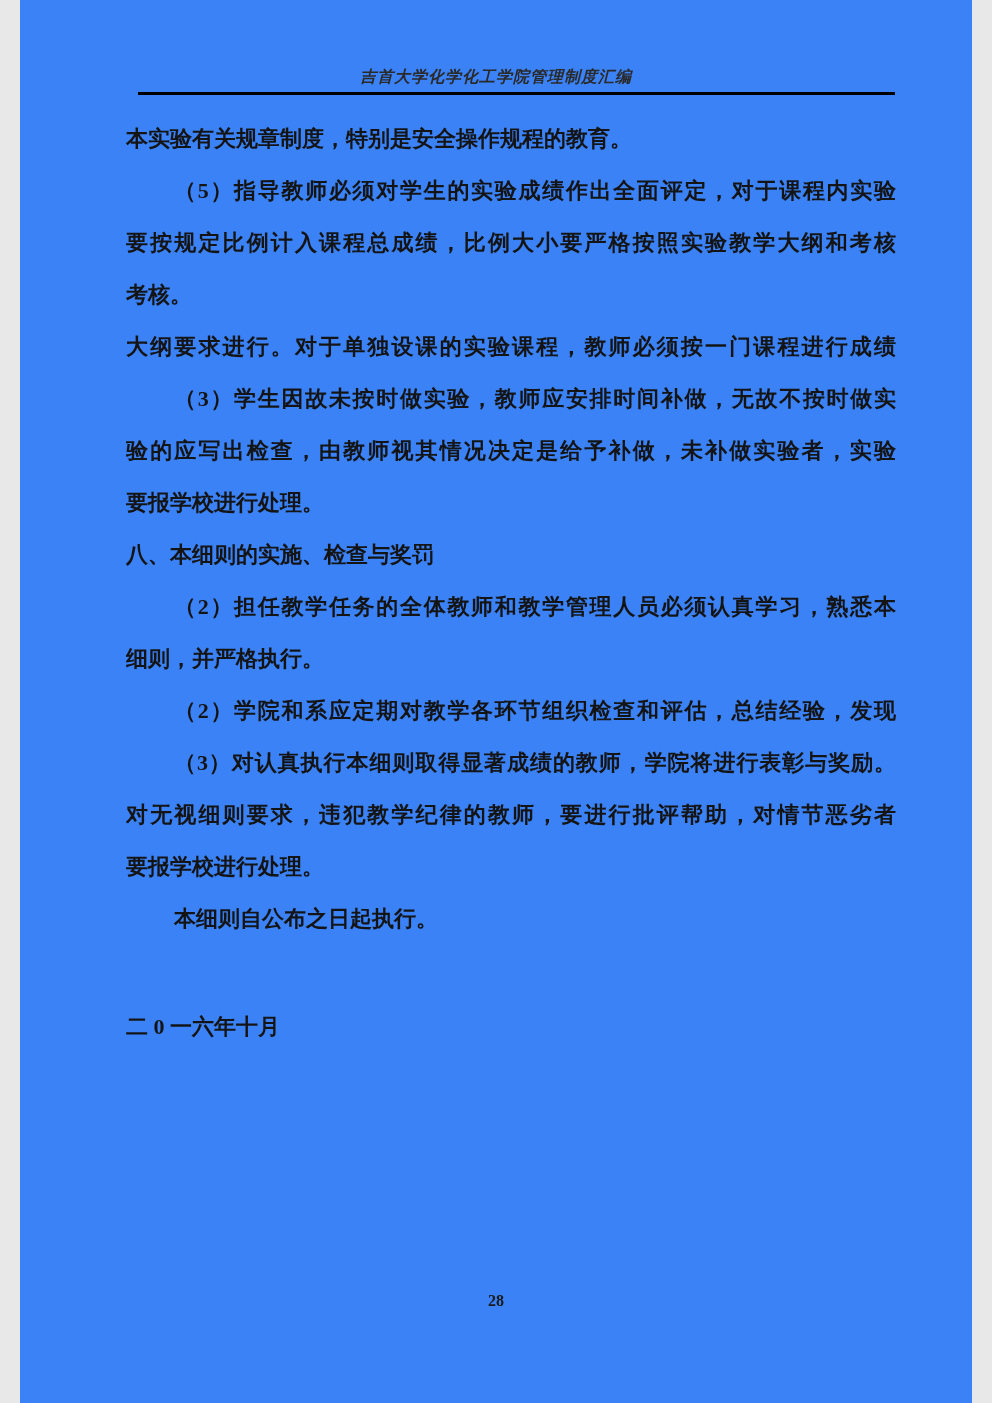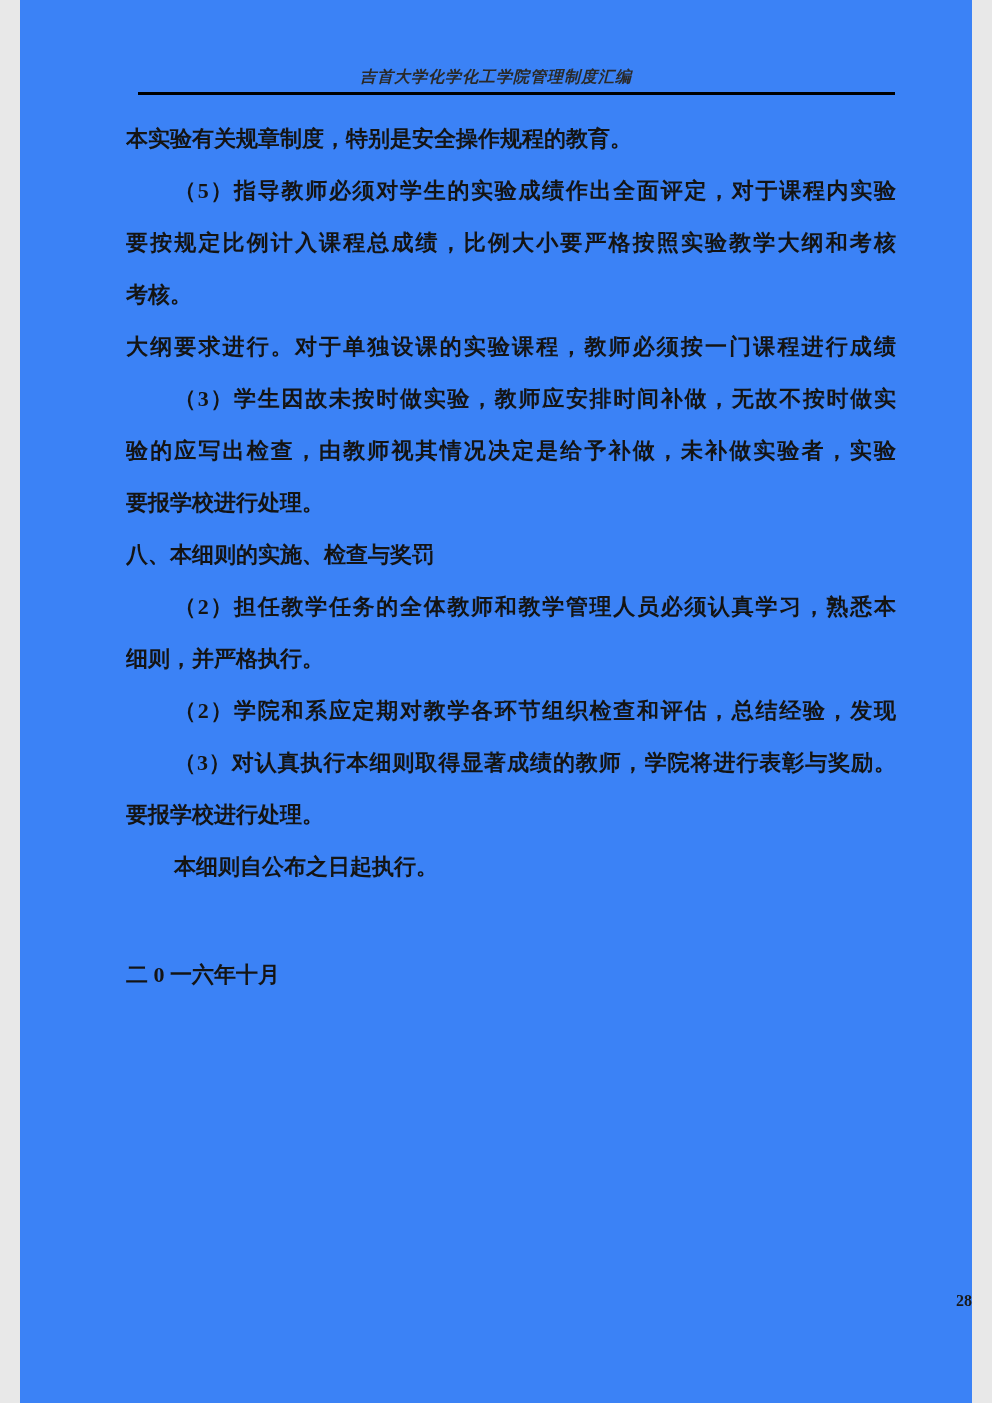--- a/index.html
+++ b/index.html
@@ -66,21 +66,21 @@
     font-size: 22px;
     text-align: left;
     padding-right: 122px;
     white-space: nowrap;
   }
   .page-number {
     position: absolute;
     top: 1292px;
     left: 0;
     width: 100%;
-    text-align: right;
+    text-align: center;
     font-size: 16px;
     color: #1a1a1a;
   }
 </style>
 </head>
 <body>
 
 <div class="page">
 
   <div class="running-header">吉首大学化学化工学院管理制度汇编</div>
@@ -95,20 +95,21 @@
       <div class="line">考核。</div>
       <div class="line fill">大纲要求进行。对于单独设课的实验课程，教师必须按一门课程进行成绩</div>
       <div class="line indent fill">（3）学生因故未按时做实验，教师应安排时间补做，无故不按时做实</div>
       <div class="line fill">验的应写出检查，由教师视其情况决定是给予补做，未补做实验者，实验</div>
       <div class="line">要报学校进行处理。</div>
       <div class="line">八、本细则的实施、检查与奖罚</div>
       <div class="line indent fill">（2）担任教学任务的全体教师和教学管理人员必须认真学习，熟悉本</div>
       <div class="line">细则，并严格执行。</div>
       <div class="line indent fill">（2）学院和系应定期对教学各环节组织检查和评估，总结经验，发现</div>
       <div class="line indent fill">（3）对认真执行本细则取得显著成绩的教师，学院将进行表彰与奖励。</div>
+      <div class="line fill">对无视细则要求，违犯教学纪律的教师，要进行批评帮助，对情节恶劣者</div>
       <div class="line">要报学校进行处理。</div>
       <div class="line indent">本细则自公布之日起执行。</div>
       <div class="date-line">二 0 一六年十月</div>
     </div>
 
   <div class="page-number">28</div>
 
 </div>
 
 </body></html>

